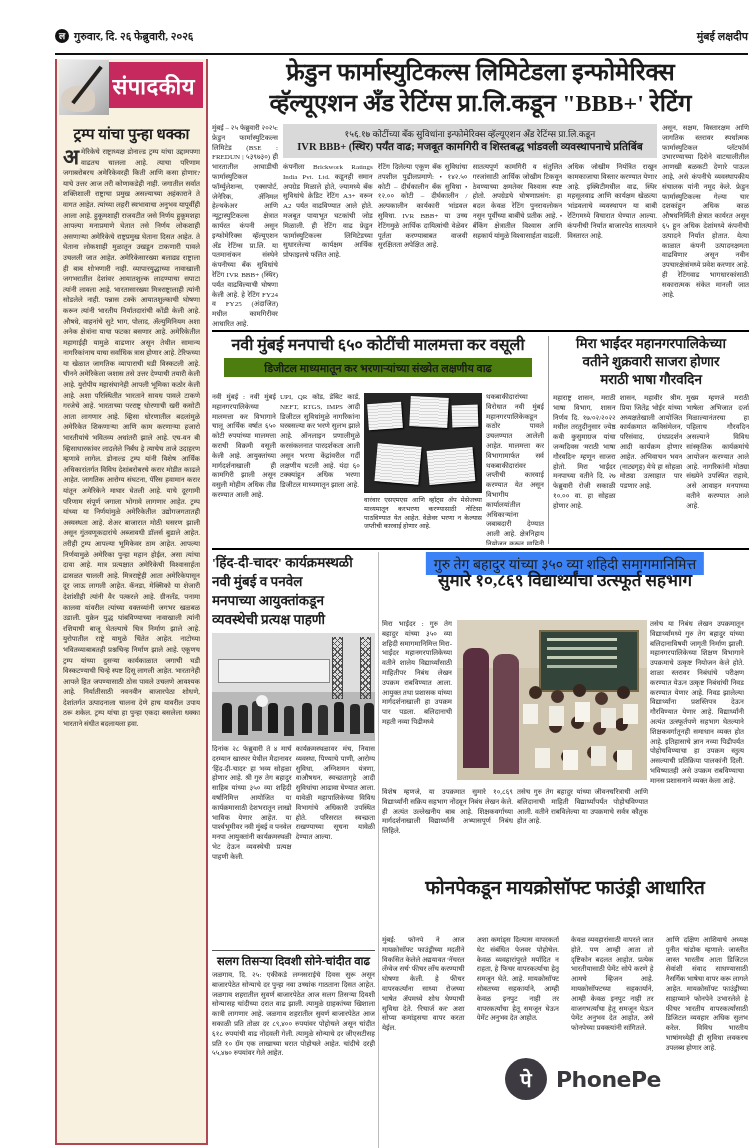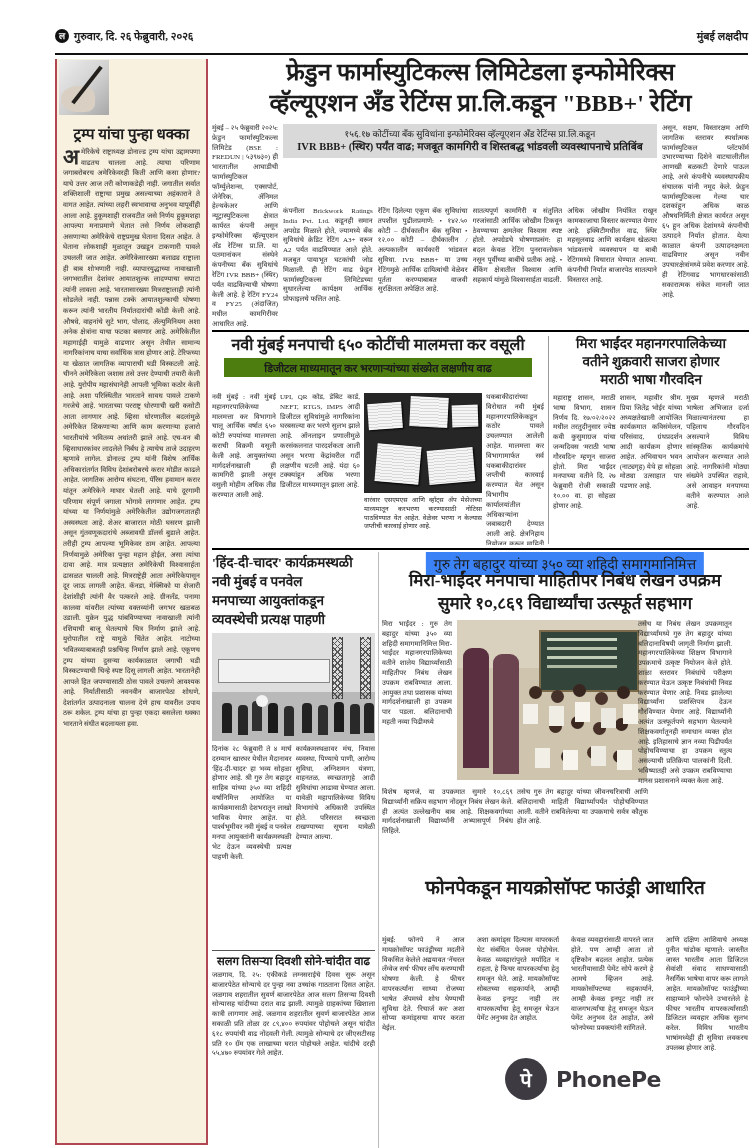--- a/index.html
+++ b/index.html
@@ -32,21 +32,21 @@
   
   .lead-head{left:212px;top:57px;width:537px;height:64px;text-align:center;font-weight:bold;font-size:24px;line-height:31px;overflow:hidden;}
   .lead-grid{left:212px;top:124px;width:537px;height:204px;display:flex;gap:5px;overflow:hidden;}
   .w66{width:66px;flex:none;height:100%;}
   .w87{width:87px;flex:none;height:100%;}
   .lead-mid{width:374px;flex:none;}
   .subbox{background:#d9d9d9;text-align:center;padding:4px 6px;margin-bottom:5px;}
   .subbox .l1{font-size:9px;line-height:12px;}
   .subbox .l2{font-size:10.5px;line-height:14px;font-weight:bold;}
   .mid-cols{display:flex;gap:5px;height:150px;overflow:hidden;}
-  .mid-cols .tcol{flex:1;margin-top:44px;}
+  .mid-cols .tcol{flex:1;}
   
   .tax{left:212px;top:335px;width:332px;height:210px;overflow:hidden;}
   .tax h2{margin:0;font-size:16px;text-align:center;font-weight:bold;line-height:20px;white-space:nowrap;overflow:hidden;}
   .subbar{background:#4d7c0f;text-align:center;font-size:11px;font-weight:600;margin:3px 12px;padding:2px 16px;}
   .tax-cols{display:flex;gap:4px;margin-top:16px;height:158px;overflow:hidden;}
   .docs-photo{position:relative;width:118px;height:100px;background:#262626;overflow:hidden;flex:none;}
   .stack{position:absolute;background:repeating-linear-gradient(#f5f5f5 0 2px,#d8d8d8 2px 3px);box-shadow:1px 1px 2px #000;}
   .caption{font-size:6.5px;line-height:8.8px;text-align:justify;margin-top:3px;color:#2b2b2b;}
   
   .gaurav{left:553px;top:335px;width:196px;height:210px;overflow:hidden;}
@@ -75,21 +75,21 @@
   .e-left{position:absolute;top:68px;left:0;width:70px;height:162px;}
   .class-photo{position:absolute;top:68px;left:75px;width:190px;height:160px;background:linear-gradient(#d9d1bd 0 30%,#cfc5ae 30% 100%);overflow:hidden;}
   .board{position:absolute;right:8px;top:10px;width:96px;height:58px;background:#33443a;border:2px solid #7a6a4a;}
   .chalk{position:absolute;left:6px;top:6px;width:70px;height:3px;background:#cdd6c2;box-shadow:0 9px 0 #b8c4ae,0 18px 0 #c2cdb7,0 27px 0 #aeb9a4;}
   .teacher{position:absolute;left:6px;top:28px;width:26px;height:120px;background:#5a3040;border-radius:9px 9px 0 0;}
   .teacher2{left:36px;top:34px;background:#6b4450;}
   .heads{position:absolute;left:72px;top:66px;width:13px;height:13px;background:#3c2a20;border-radius:50%;
          box-shadow:22px 4px 0 #46302a,44px -2px 0 #382620,66px 6px 0 #4a342c,88px 0 0 #35241e,20px 34px 0 #412d24,42px 30px 0 #392720,64px 36px 0 #463028,86px 32px 0 #3a2820,8px 62px 0 #44302a,32px 64px 0 #362520,58px 60px 0 #483228,84px 64px 0 #3c2a22;}
   .papers{position:absolute;left:66px;top:84px;width:15px;height:20px;background:#f3f1ea;
           box-shadow:26px 2px 0 #efede4,52px -2px 0 #f6f4ec,78px 4px 0 #eceae0,100px 0 0 #f4f2e9,12px 44px 0 #f1efe6,40px 46px 0 #f7f5ed,68px 42px 0 #edebe2,94px 46px 0 #f3f1e8;}
-  .e-right{position:absolute;top:68px;left:256px;width:94px;height:252px;}
+  .e-right{position:absolute;top:68px;left:268px;width:94px;height:252px;}
   .e-below{position:absolute;top:236px;left:0;width:266px;height:82px;display:flex;gap:4px;overflow:hidden;}
   .e-below .tcol{flex:1;}
   
   .phonepe{left:382px;top:874px;width:366px;height:272px;overflow:hidden;}
   .p-head{text-align:center;font-weight:bold;font-size:19px;line-height:27px;height:58px;overflow:hidden;}
   .p-cols{position:relative;display:flex;gap:12px;margin-top:4px;height:206px;overflow:hidden;}
   .p-cols .tcol{flex:1;}
   .logo-box{position:absolute;left:118px;top:112px;width:166px;height:62px;background:#fff;
             display:flex;align-items:center;justify-content:center;gap:9px;}
   .pp-circle{width:42px;height:42px;border-radius:50%;background:#3d3b41;color:#fff;display:flex;align-items:center;justify-content:center;
@@ -105,20 +105,21 @@
     <div class="hdr-left">
       <span class="logo-circle">ल</span>
       <span>गुरुवार, दि. २६ फेब्रुवारी, २०२६</span>
     </div>
     <div>मुंबई लक्षदीप</div>
   </div>
   <div class="abs hdr-rule"></div>
 
   <div class="abs editorial">
     <div class="ed-top">
+      <div class="ed-banner">संपादकीय</div>
       <div class="pen-photo">
         <div class="hand"></div>
         <div class="pen"></div>
       </div>
     </div>
     <div class="ed-headline">ट्रम्प यांचा पुन्हा धक्का</div>
     <div class="ed-body">
       <span class="dropcap">अ</span><span>मेरिकेचे राष्ट्राध्यक्ष डोनाल्ड ट्रम्प यांचा उद्दामपणा वाढतच चालला आहे. त्याचा परिणाम जगाबरोबरच अमेरिकेवरही किती आणि कसा होणार? याचे उत्तर आज तरी कोणाकडेही नाही. जगातील सर्वात शक्तिशाली राष्ट्राचा प्रमुख असल्याच्या अहंकाराने ते वागत आहेत. त्यांच्या लहरी स्वभावाचा अनुभव यापूर्वीही आला आहे. हुकूमशाही राजवटीत जसे निर्णय हुकूमशहा आपल्या मनाप्रमाणे घेतात तसे निर्णय लोकशाही असणाऱ्या अमेरिकेचे राष्ट्रप्रमुख घेताना दिसत आहेत. ते घेताना लोकशाही मुळातून उखडून टाकणारी पावले उचलली जात आहेत. अमेरिकेसारख्या बलाढ्य राष्ट्राला ही बाब शोभणारी नाही. व्यापारयुद्धाच्या नावाखाली जगभरातील देशांवर आयातशुल्क लादण्याचा सपाटा त्यांनी लावला आहे. भारतासारख्या मित्रराष्ट्रालाही त्यांनी सोडलेले नाही. पन्नास टक्के आयातशुल्काची घोषणा करून त्यांनी भारतीय निर्यातदारांची कोंडी केली आहे. औषधे, वाहनांचे सुटे भाग, पोलाद, ॲल्युमिनियम अशा अनेक क्षेत्रांना याचा फटका बसणार आहे. अमेरिकेतील महागाईही यामुळे वाढणार असून तेथील सामान्य नागरिकांनाच याचा सर्वाधिक त्रास होणार आहे. टेरिफच्या या खेळात जागतिक व्यापाराची घडी विस्कटली आहे. चीनने अमेरिकेला जशास तसे उत्तर देण्याची तयारी केली आहे. युरोपीय महासंघानेही आपली भूमिका कठोर केली आहे. अशा परिस्थितीत भारताने सावध पावले टाकणे गरजेचे आहे. भारताच्या परराष्ट्र धोरणाची खरी कसोटी आता लागणार आहे. व्हिसा धोरणातील बदलांमुळे अमेरिकेत शिकणाऱ्या आणि काम करणाऱ्या हजारो भारतीयांचे भवितव्य अधांतरी झाले आहे. एच-वन बी व्हिसाधारकांवर लादलेले निर्बंध हे त्याचेच ताजे उदाहरण म्हणावे लागेल. डोनाल्ड ट्रम्प यांनी विशेष आर्थिक अधिकारांतर्गत विविध देशांबरोबरचे करार मोडीत काढले आहेत. जागतिक आरोग्य संघटना, पॅरिस हवामान करार यांतून अमेरिकेने माघार घेतली आहे. याचे दूरगामी परिणाम संपूर्ण जगाला भोगावे लागणार आहेत. ट्रम्प यांच्या या निर्णयांमुळे अमेरिकेतील उद्योगजगतातही अस्वस्थता आहे. शेअर बाजारात मोठी घसरण झाली असून गुंतवणूकदारांचे अब्जावधी डॉलर्स बुडाले आहेत. तरीही ट्रम्प आपल्या भूमिकेवर ठाम आहेत. आपल्या निर्णयामुळे अमेरिका पुन्हा महान होईल, असा त्यांचा दावा आहे. मात्र प्रत्यक्षात अमेरिकेची विश्वासार्हता ढासळत चालली आहे. मित्रराष्ट्रेही आता अमेरिकेपासून दूर जाऊ लागली आहेत. कॅनडा, मेक्सिको या शेजारी देशांशीही त्यांनी वैर पत्करले आहे. ग्रीनलँड, पनामा कालवा यांवरील त्यांच्या वक्तव्यांनी जगभर खळबळ उडाली. युक्रेन युद्ध थांबविण्याच्या नावाखाली त्यांनी रशियाची बाजू घेतल्याचे चित्र निर्माण झाले आहे. युरोपातील राष्ट्रे यामुळे चिंतेत आहेत. नाटोच्या भवितव्याबाबतही प्रश्नचिन्ह निर्माण झाले आहे. एकूणच ट्रम्प यांच्या दुसऱ्या कार्यकाळात जगाची घडी विस्कटण्याची चिन्हे स्पष्ट दिसू लागली आहेत. भारतानेही आपले हित जपण्यासाठी ठोस पावले उचलणे आवश्यक आहे. निर्यातीसाठी नवनवीन बाजारपेठा शोधणे, देशांतर्गत उत्पादनाला चालना देणे हाच यावरील उपाय ठरू शकेल. ट्रम्प यांचा हा पुन्हा एकदा बसलेला धक्का भारताने संधीत बदलायला हवा.</span>
     </div>
   </div>
@@ -190,33 +191,32 @@
     </h2>
     <div class="insp-photo">
       <div class="banner"></div>
       <div class="tower" style="left:120px;"></div>
       <div class="tower" style="left:148px;"></div>
       <div class="crowd"></div>
       <div class="turban"></div>
     </div>
     <div class="h-cols">
       <div class="tcol">दिनांक २८ फेब्रुवारी ते ४ मार्च दरम्यान खारघर येथील मैदानावर 'हिंद-दी-चादर' हा भव्य सोहळा होणार आहे. श्री गुरु तेग बहादुर साहिब यांच्या ३५० व्या शहिदी वर्षानिमित्त आयोजित या कार्यक्रमासाठी देशभरातून लाखो भाविक येणार आहेत. या पार्श्वभूमीवर नवी मुंबई व पनवेल मनपा आयुक्तांनी कार्यक्रमस्थळी भेट देऊन व्यवस्थेची प्रत्यक्ष पाहणी केली.</div>
-      <div class="tcol">कार्यक्रमस्थळावर मंच, निवास व्यवस्था, पिण्याचे पाणी, आरोग्य सुविधा, अग्निशमन यंत्रणा, वाहनतळ, स्वच्छतागृहे आदी सुविधांचा आढावा घेण्यात आला. यावेळी महापालिकेच्या विविध विभागांचे अधिकारी उपस्थित होते. परिसरात स्वच्छता राखण्याच्या सूचना यावेळी देण्यात आल्या.</div>
+      <div class="tcol">कार्यक्रमस्थळावर मंच, निवास व्यवस्था, पिण्याचे पाणी, आरोग्य सुविधा, अग्निशमन यंत्रणा, वाऔषधन, स्वच्छतागृहे आदी सुविधांचा आढावा घेण्यात आला. यावेळी महापालिकेच्या विविध विभागांचे अधिकारी उपस्थित होते. परिसरात स्वच्छता राखण्याच्या सूचना यावेळी देण्यात आल्या.</div>
     </div>
   </div>
 
   <div class="abs gold">
     <h2>सलग तिसऱ्या दिवशी सोने-चांदीत वाढ</h2>
     <div class="tcol">जळगाव, दि. २५: एकीकडे लग्नसराईचे दिवस सुरू असून बाजारपेठेत सोन्याचे दर पुन्हा नवा उच्चांक गाठताना दिसत आहेत. जळगाव शहरातील सुवर्ण बाजारपेठेत आज सलग तिसऱ्या दिवशी सोन्यासह चांदीच्या दरात वाढ झाली. त्यामुळे ग्राहकांच्या खिशाला कात्री लागणार आहे. जळगाव शहरातील सुवर्ण बाजारपेठेत आज सकाळी प्रति तोळा दर ८९,४०० रुपयांवर पोहोचले असून चांदीत ६१८ रुपयांची वाढ नोंदवली गेली. त्यामुळे सोन्याचे दर जीएसटीसह प्रति १० ग्रॅम एक लाखाच्या घरात पोहोचले आहेत. चांदीचे दरही ५५,४७० रुपयांवर गेले आहेत.</div>
   </div>
 
   <div class="abs essay">
     <div class="kicker">गुरु तेग बहादुर यांच्या ३५० व्या शहिदी समागमानिमित्त</div>
     <div class="e-head">
-      <span style="display:block">मिरा-भाईंदर मनपाचा माहितीपर निबंध लेखन उपक्रम</span>
       <span style="display:block">सुमारे १०,८६९ विद्यार्थ्यांचा उत्स्फूर्त सहभाग</span>
     </div>
     <div class="e-left tcol">मिरा भाईंदर : गुरु तेग बहादुर यांच्या ३५० व्या शहिदी समागमानिमित्त मिरा-भाईंदर महानगरपालिकेच्या वतीने शालेय विद्यार्थ्यांसाठी माहितीपर निबंध लेखन उपक्रम राबविण्यात आला. आयुक्त तथा प्रशासक यांच्या मार्गदर्शनाखाली हा उपक्रम पार पडला. बलिदानाची महती नव्या पिढीमध्ये</div>
     <div class="class-photo">
       <div class="board">
         <div class="chalk"></div>
       </div>
       <div class="teacher"></div>
       <div class="teacher teacher2"></div>
       <div class="heads"></div>

